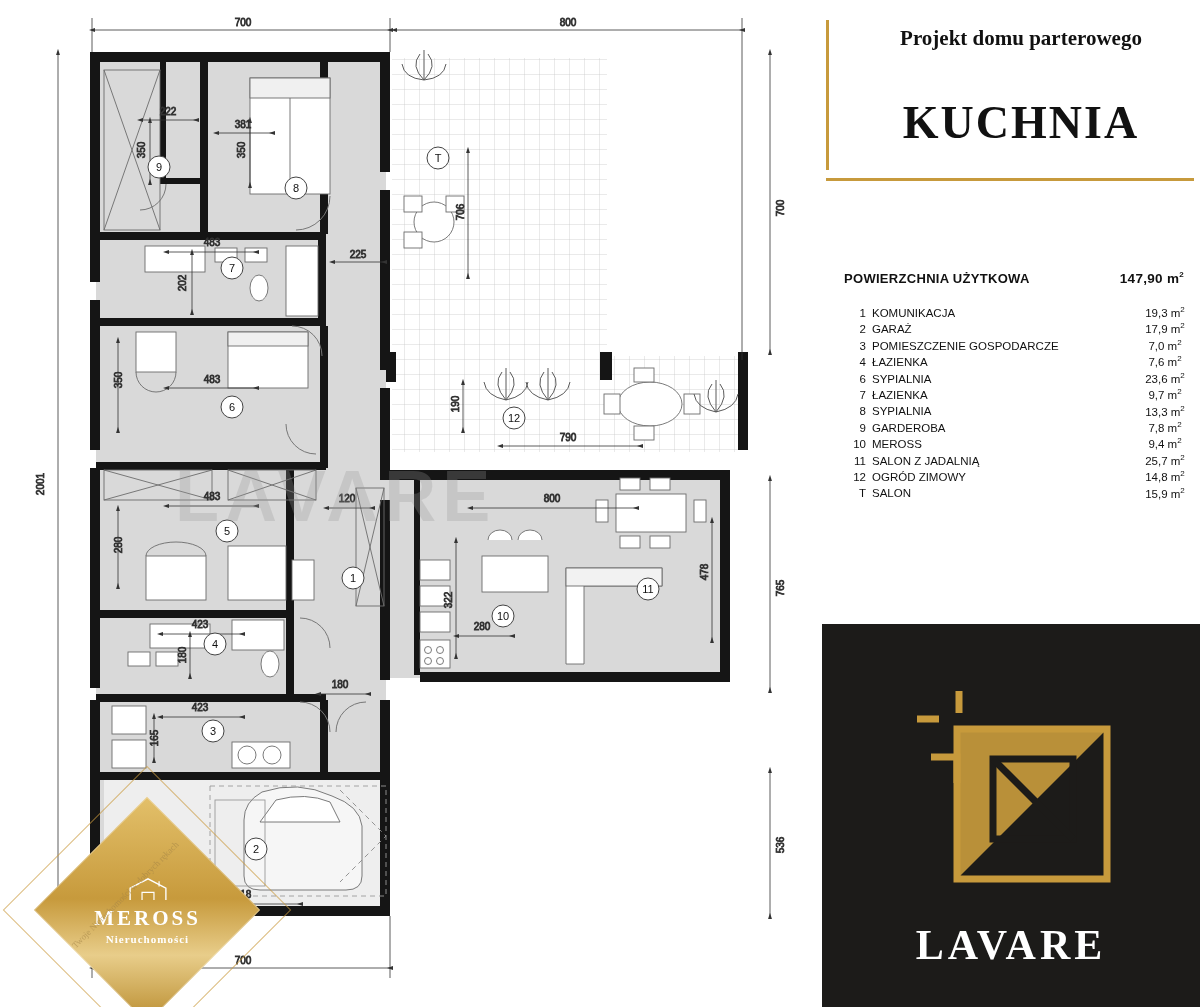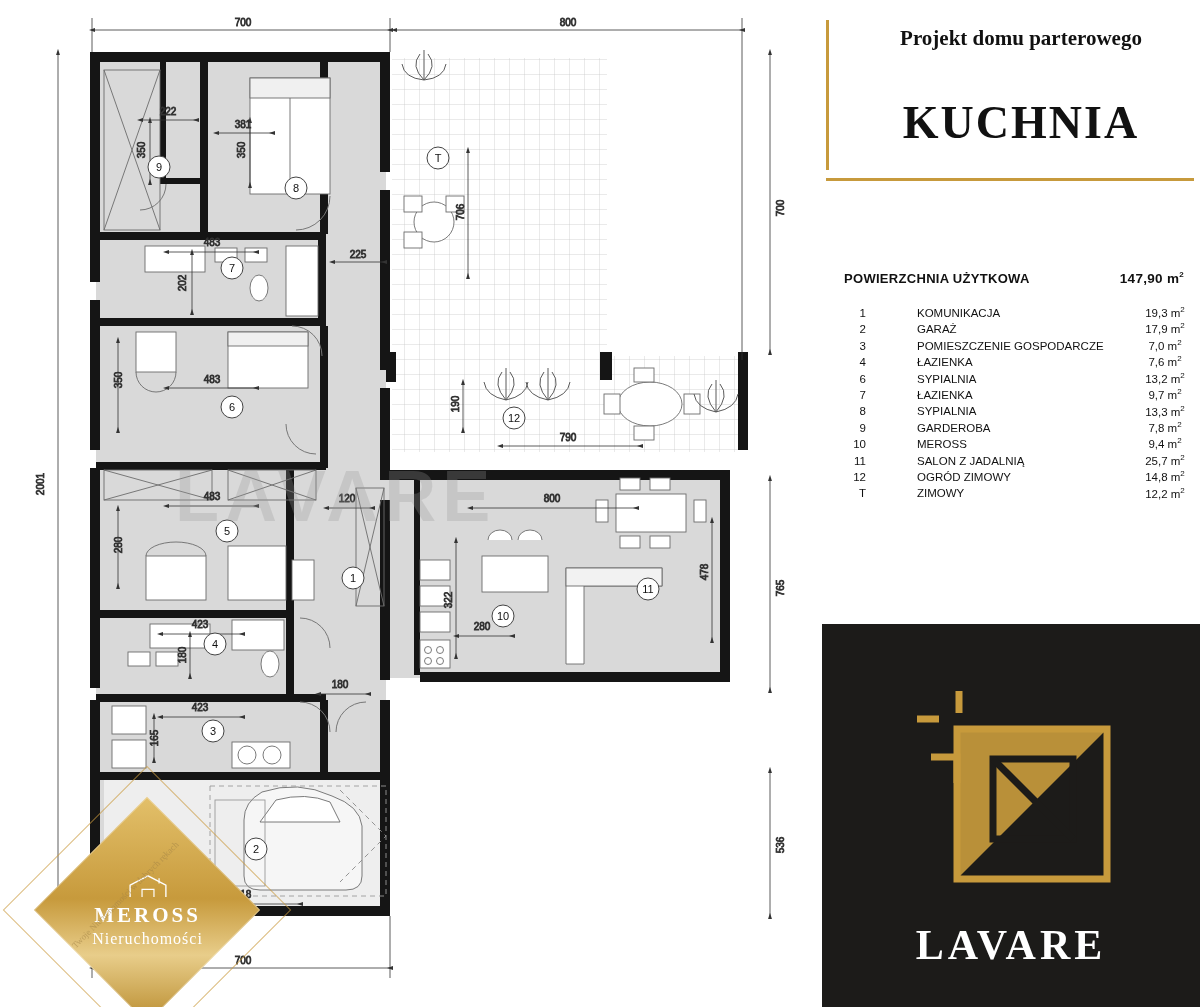--- a/index.html
+++ b/index.html
@@ -50,21 +50,21 @@
   .meross .house{
     width:46px;height:26px;margin-bottom:4px;position:relative;
   }
   .meross .brand{
     font-family:"Liberation Serif", serif;
     font-size:21px;letter-spacing:3px;font-weight:bold;
     color:#fff;
   }
   .meross .sub{
     font-family:"Liberation Serif", serif;
-    font-size:16px;letter-spacing:1px;color:#fff;margin-top:2px;
+    font-size:11px;letter-spacing:1px;color:#fff;margin-top:2px;font-weight:bold;
   }
   .meross .slogan{
     position:absolute;left:30px;top:140px;width:190px;
     font-family:"Liberation Serif", serif;
     font-size:9px;color:rgba(160,130,70,.55);
     transform:rotate(-45deg);transform-origin:left top;
     white-space:nowrap;
   }
 
   
@@ -91,21 +91,21 @@
   }
   .area-head .val{font-size:13.5px;}
   sup{font-size:8px;}
 
   .room-list{
     position:absolute;left:24px;top:305px;width:350px;
     font-size:11.5px;color:#111;
   }
   .room-row{display:flex;align-items:baseline;margin-bottom:2.6px;}
   .room-no{width:22px;text-align:right;padding-right:6px;}
-  .room-name{flex:1;margin-left:45px;}
+  .room-name{flex:1;}
   .room-area{width:58px;text-align:center;white-space:nowrap;}
 
   
   .lavare{
     position:absolute;left:822px;top:624px;width:378px;height:383px;background:#1c1b19;
   }
   .lavare .word{
     position:absolute;left:0;bottom:38px;width:378px;text-align:center;
     color:#fff;font-family:"Liberation Serif", serif;font-weight:bold;
     font-size:42px;letter-spacing:4px;
@@ -467,21 +467,21 @@
           <span class="room-area"><span>7,0</span> <span>m</span><sup>2</sup></span>
         </div>
         <div class="room-row">
           <span class="room-no">4</span>
           <span class="room-name">ŁAZIENKA</span>
           <span class="room-area"><span>7,6</span> <span>m</span><sup>2</sup></span>
         </div>
         <div class="room-row">
           <span class="room-no">6</span>
           <span class="room-name">SYPIALNIA</span>
-          <span class="room-area"><span>13,2</span> <span>m</span><sup>2</sup></span>
+          <span class="room-area"><span>23,6</span> <span>m</span><sup>2</sup></span>
         </div>
         <div class="room-row">
           <span class="room-no">7</span>
           <span class="room-name">ŁAZIENKA</span>
           <span class="room-area"><span>9,7</span> <span>m</span><sup>2</sup></span>
         </div>
         <div class="room-row">
           <span class="room-no">8</span>
           <span class="room-name">SYPIALNIA</span>
           <span class="room-area"><span>13,3</span> <span>m</span><sup>2</sup></span>
@@ -501,22 +501,22 @@
           <span class="room-name">SALON Z JADALNIĄ</span>
           <span class="room-area"><span>25,7</span> <span>m</span><sup>2</sup></span>
         </div>
         <div class="room-row">
           <span class="room-no">12</span>
           <span class="room-name">OGRÓD ZIMOWY</span>
           <span class="room-area"><span>14,8</span> <span>m</span><sup>2</sup></span>
         </div>
         <div class="room-row">
           <span class="room-no">T</span>
-          <span class="room-name">ZIMOWY</span>
-          <span class="room-area"><span>12,2</span> <span>m</span><sup>2</sup></span>
+          <span class="room-name">SALON</span>
+          <span class="room-area"><span>15,9</span> <span>m</span><sup>2</sup></span>
         </div>
       </div>
   </div>
 
   <div class="lavare">
     <svg width="230" height="230" viewBox="0 0 230 230">
       <path d="M20 40 h22" stroke="#c79a3c" stroke-width="7"></path>
       <path d="M62 12 v22" stroke="#c79a3c" stroke-width="7"></path>
       <path d="M60 50 h150 v150 h-150 z" fill="none" stroke="#c79a3c" stroke-width="7"></path>
       <path d="M60 50 h150 l-150 150 z" fill="#c79a3c" opacity="0.92"></path>

